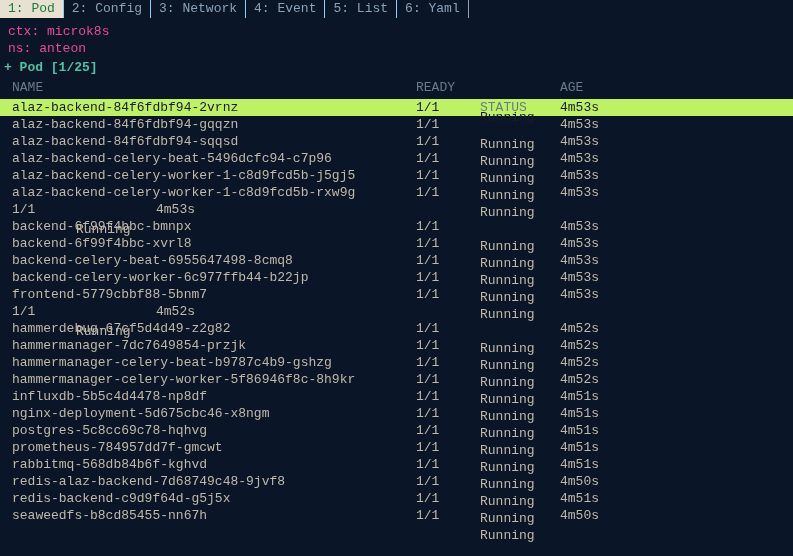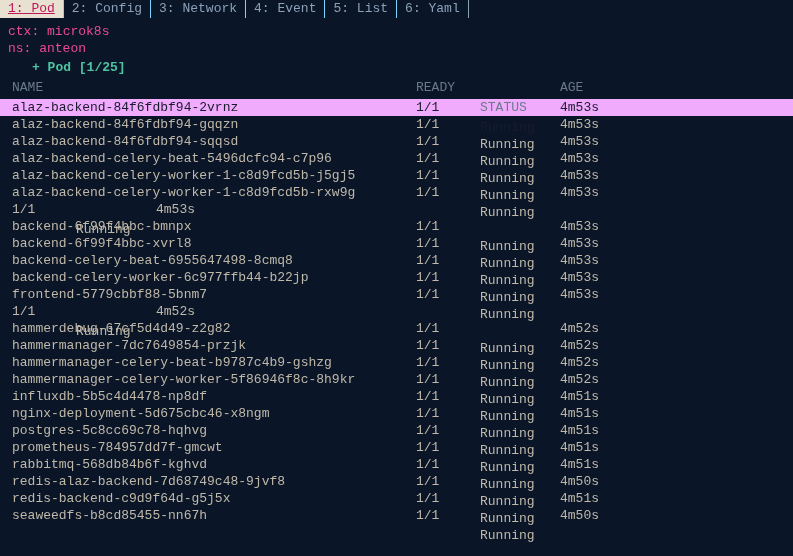--- a/index.html
+++ b/index.html
@@ -23,51 +23,50 @@
   .tab {
     padding: 0 8px;
     border-left: 1px solid #7dd3fc;
     height: 18px;
     line-height: 18px;
     cursor: pointer;
   }
   .tab:last-child { border-right: 1px solid #8ca0b8; }
   .tab.active {
     background: #e8e0d0;
-    color: #be185d;
+    color: #15803d;
     border-left: none;
-    text-decoration: underline;
   }
   .ctx-block {
     padding: 6px 0 0 8px;
     color: #ec4899;
   }
   .section-title {
     color: #4fc3a1;
     padding: 2px 0 0 4px;
     font-weight: bold;
-    margin-left: 28px;
   }
   .table {
     width: 100%;
   }
   .row {
     display: flex;
     padding: 0 12px;
     height: 17px;
     line-height: 17px;
   }
   .row.header {
     color: #6a7a8a;
     margin-top: 2px;
     margin-bottom: 3px;
   }
   .row.selected {
-    background: #f0abfc;
+    background: #bef264;
     color: #1a1a2e;
+    align-items: center;
   }
   .col-name { flex: 0 0 404px; white-space: nowrap; overflow: hidden; }
   .col-ready { flex: 0 0 64px; }
   .col-status { flex: 0 0 80px; margin-top: 20px; }
   .col-age { flex: 0 0 80px; font-family: Liberation Mono, monospace; }
 </style>
 </head>
 <body>
 
 <div class="tabbar" id="tabbar">

